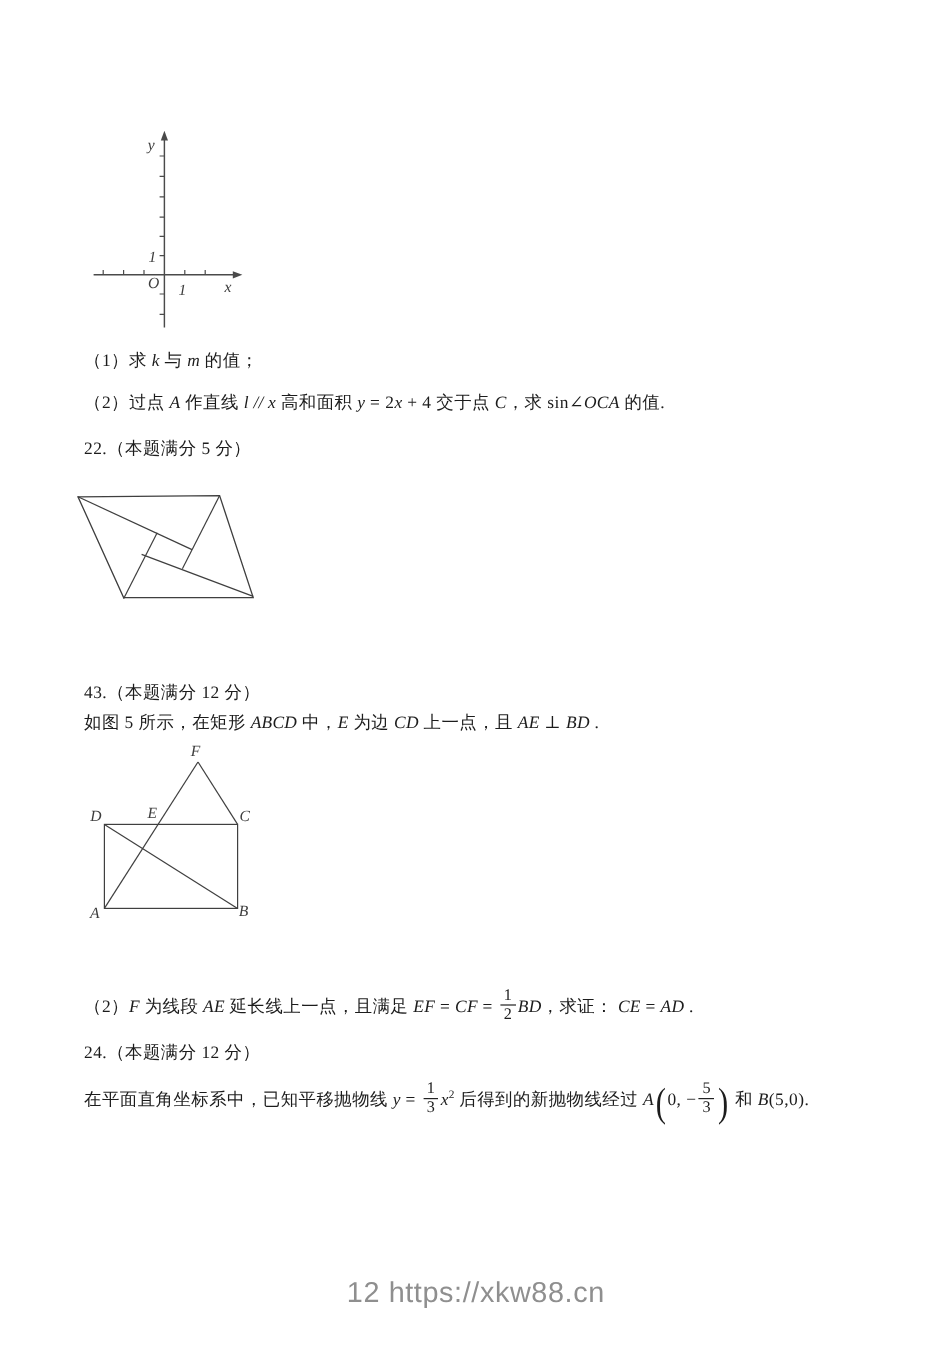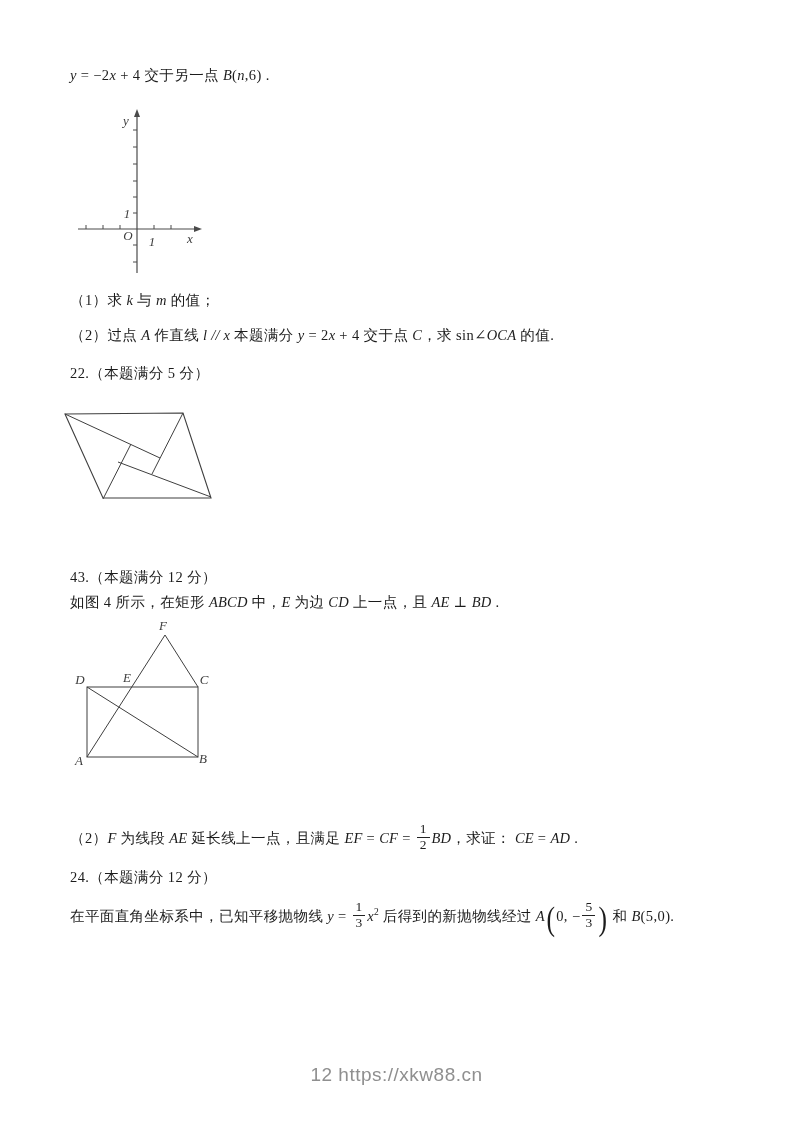--- a/index.html
+++ b/index.html
@@ -11,28 +11,27 @@
   .frac{display:inline-block;vertical-align:-38%;text-align:center;line-height:1.1;
         font-size:13.5px;margin:0 2px;letter-spacing:0;}
   .frac .num{display:block;border-bottom:1px solid #222;padding:0 3px;}
   .frac .den{display:block;padding:0 3px;}
   .bigp{font-size:34px;font-weight:300;vertical-align:-9px;line-height:0;letter-spacing:0;display:inline-block;transform:scaleX(.75);}
   .fig{position:absolute;}
   .fig svg text{font-family:"Liberation Serif","DejaVu Serif",serif;font-style:italic;
         font-size:13px;fill:#3d3d3d;}
   .footer{position:absolute;top:1064px;left:0;width:100%;text-align:center;
         color:#8f8f8f;font-family:"Liberation Sans","DejaVu Sans",sans-serif;
-        font-size:19px;letter-spacing:.5px;}
+        font-size:24px;letter-spacing:.5px;}
 </style>
 </head>
 <body>
 
 <div class="page">
 
-  <div class="line" style="top:66px"><span class="m">y</span><span> = −2</span><span class="m">x</span><span> + 4 </span><span>交于另一点 </span><span class="m">B</span><span>(</span><span class="m">n</span><span>,6) .</span></div>
 
   <div class="fig" style="left:62px;top:105px">
     <svg width="145" height="175" viewBox="0 0 145 175">
 
       <line x1="75" y1="10" x2="75" y2="168" stroke="#4a4a4a" stroke-width="1.2"></line>
       <polygon points="75,4 72,12 78,12" fill="#4a4a4a"></polygon>
 
       <line x1="16" y1="124" x2="134" y2="124" stroke="#4a4a4a" stroke-width="1.2"></line>
       <polygon points="140,124 132,121 132,127" fill="#4a4a4a"></polygon>
 
@@ -57,39 +56,39 @@
       <text x="64" y="20" text-anchor="middle">y</text>
       <text x="128" y="138" text-anchor="middle">x</text>
       <text x="65" y="113" text-anchor="middle" font-style="normal" font-size="12">1</text>
       <text x="90" y="141" text-anchor="middle" font-style="normal" font-size="12">1</text>
       <text x="66" y="135" text-anchor="middle" font-size="11" fill="#c9c9c9">O</text>
     </svg>
   </div>
 
   <div class="line" style="top:291px"><span>（1）求 </span><span class="m">k</span><span> 与 </span><span class="m">m</span><span> 的值；</span></div>
 
-  <div class="line" style="top:326px"><span>（2）过点 </span><span class="m">A</span><span> 作直线 </span><span class="m">l // x</span><span> 本题满分 </span><span class="m">y</span><span> = 2</span><span class="m">x</span><span> + 4 交于点 </span><span class="m">C</span><span>，求 sin∠</span><span class="m">OCA</span><span> 的值.</span></div>
+  <div class="line" style="top:326px"><span>（2）过点 </span><span class="m">A</span><span> 作直线 </span><span class="m">l // x</span><span> 高和面积 </span><span class="m">y</span><span> = 2</span><span class="m">x</span><span> + 4 交于点 </span><span class="m">C</span><span>，求 sin∠</span><span class="m">OCA</span><span> 的值.</span></div>
 
   <div class="line" style="top:364px">22.（本题满分 5 分）</div>
 
   <div class="fig" style="left:58px;top:405px">
     <svg width="165" height="102" viewBox="0 0 165 102">
       <polygon points="7,9 125,8 153,93 45,93" fill="none" stroke="#3f3f3f" stroke-width="1.1"></polygon>
       <g stroke="#3f3f3f" stroke-width="1">
         <line x1="7" y1="9" x2="102" y2="53"></line>
         <line x1="125" y1="8" x2="94" y2="69"></line>
         <line x1="60" y1="57" x2="153" y2="92"></line>
         <line x1="45" y1="94" x2="73" y2="39"></line>
       </g>
     </svg>
   </div>
 
 
   <div class="line" style="top:568px">43.（本题满分 12 分）</div>
-  <div class="line" style="top:593px"><span>如图 4 所示，在矩形 </span><span class="m">ABCD</span><span> 中，</span><span class="m">E</span><span> 为边 </span><span class="m">CD</span><span> 上一点，且 </span><span class="m">AE</span><span> ⊥ </span><span class="m">BD</span><span> .</span></div>
+  <div class="line" style="top:593px"><span>如图 5 所示，在矩形 </span><span class="m">ABCD</span><span> 中，</span><span class="m">E</span><span> 为边 </span><span class="m">CD</span><span> 上一点，且 </span><span class="m">AE</span><span> ⊥ </span><span class="m">BD</span><span> .</span></div>
 
   <div class="fig" style="left:58px;top:618px">
     <svg width="162" height="158" viewBox="0 0 162 158">
       <rect x="29" y="69" width="111" height="70" fill="none" stroke="#3f3f3f" stroke-width="1"></rect>
       <g stroke="#3f3f3f" stroke-width="1">
         <line x1="29" y1="69" x2="140" y2="139"></line>
         <line x1="29" y1="139" x2="107" y2="17"></line>
         <line x1="107" y1="17" x2="140" y2="69"></line>
       </g>
       <text x="105" y="12" text-anchor="middle">F</text>

